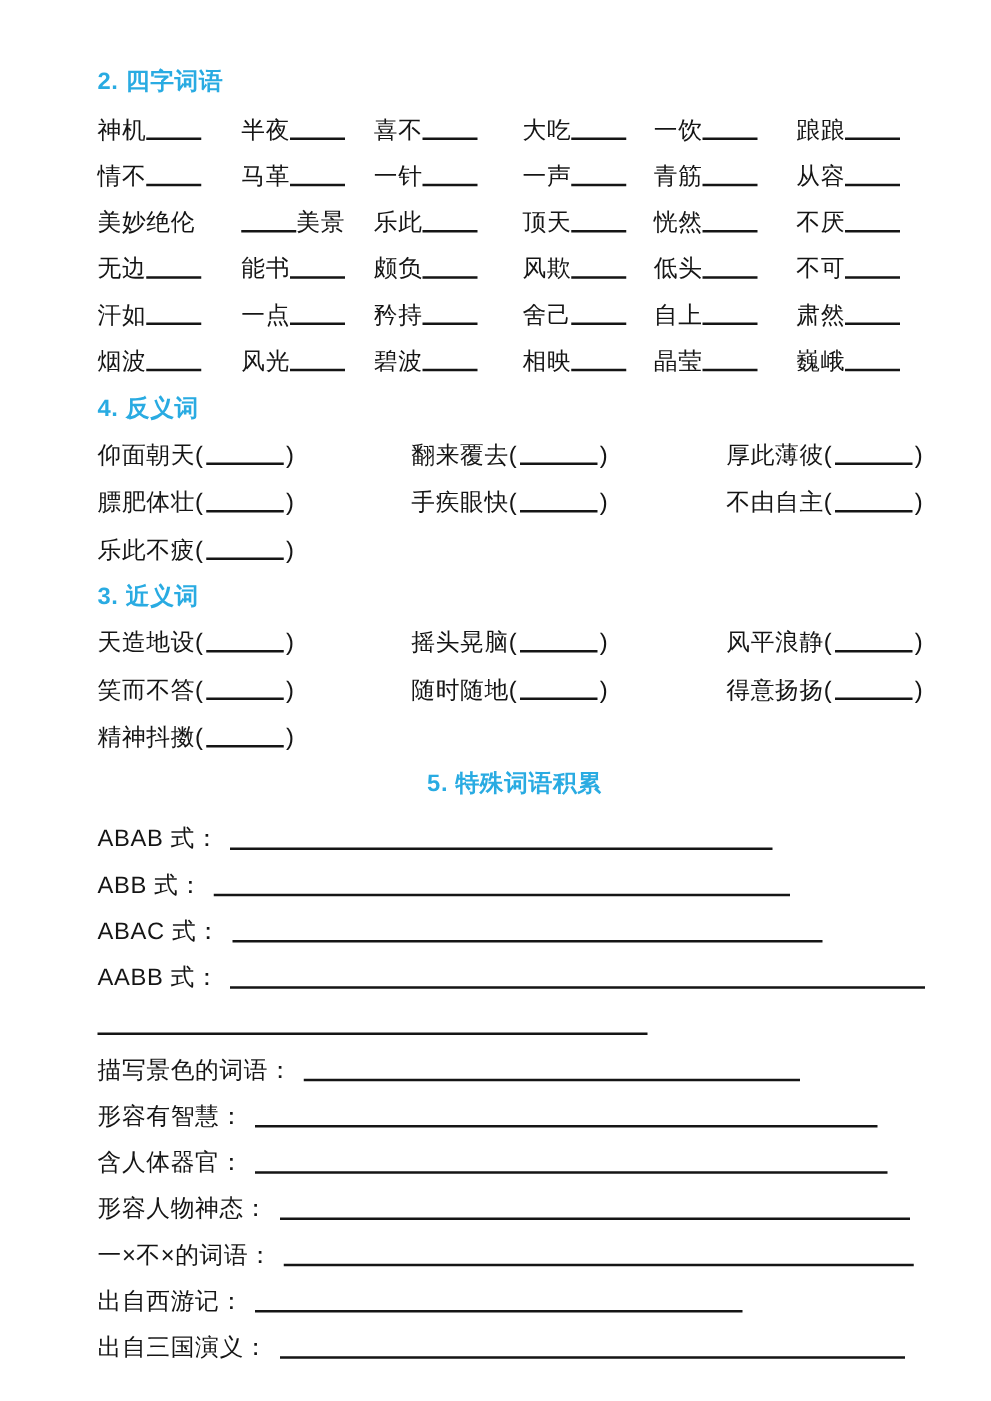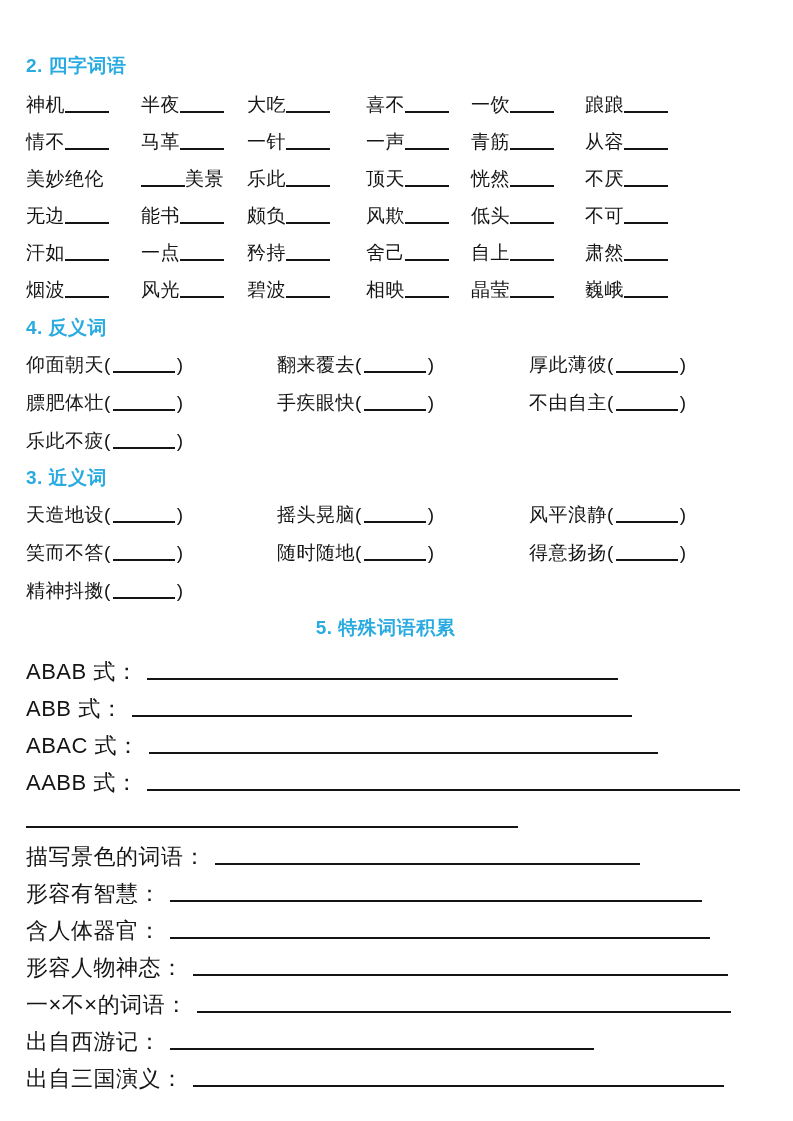--- a/index.html
+++ b/index.html
@@ -1,21 +1,21 @@
 <!DOCTYPE html>
 <html><head>
 <meta charset="utf-8">
 <style>
   html,body{margin:0;padding:0;}
   body{
     width:793px;height:1121px;background:#ffffff;
     font-family:"Liberation Sans","DejaVu Sans",sans-serif;
     color:#151515;overflow:hidden;
   }
-  .page{box-sizing:border-box;width:793px;height:1121px;padding:54px 48px 0 26px;}
+  .page{box-sizing:border-box;width:793px;height:1121px;padding:54px 48px 0 78px;}
   .sec-title{
     font-size:19px;font-weight:700;color:#29abe2;
     height:24px;line-height:24px;letter-spacing:.5px;
   }
   .t2{margin-top:0;}
   .t4{margin-top:8px;}
   .t3{margin-top:6px;}
   .t5{margin-top:6px;text-align:center;}
   
   .wgrid{
@@ -31,35 +31,35 @@
   .pgrid{display:grid;grid-template-columns:251px 252px 1fr;margin-top:6px;}
   .pc{height:38px;line-height:38px;font-size:19px;white-space:nowrap;letter-spacing:.5px;}
   .pr{font-size:19px;}
   .pbl{
     display:inline-block;width:62px;height:13px;
     border-bottom:2px solid #151515;transform:translateY(2px);margin:0 2px;
   }
   
   .form{margin-top:8px;}
   .fr{display:flex;align-items:flex-end;height:37px;}
-  .fl{font-size:22px;line-height:26px;white-space:nowrap;letter-spacing:.5px;text-align:center;}
+  .fl{font-size:19px;line-height:26px;white-space:nowrap;letter-spacing:.5px;text-align:center;}
   .ln{flex:1;height:0;border-bottom:2px solid #151515;margin:0 0 5px 9px;}
   .fr.cont .ln{margin-left:0;}
 </style>
 </head>
 <body>
 
 <div class="page">
 
   <div class="sec-title t2">2. 四字词语</div>
   <div class="wgrid">
     <div class="wc"><span>神机</span><span class="bl"></span></div>
     <div class="wc"><span>半夜</span><span class="bl"></span></div>
+    <div class="wc"><span>喜不</span><span class="bl"></span></div>
     <div class="wc"><span>大吃</span><span class="bl"></span></div>
-    <div class="wc"><span>喜不</span><span class="bl"></span></div>
     <div class="wc"><span>一饮</span><span class="bl"></span></div>
     <div class="wc"><span>踉踉</span><span class="bl"></span></div>
 
     <div class="wc"><span>情不</span><span class="bl"></span></div>
     <div class="wc"><span>马革</span><span class="bl"></span></div>
     <div class="wc"><span>一针</span><span class="bl"></span></div>
     <div class="wc"><span>一声</span><span class="bl"></span></div>
     <div class="wc"><span>青筋</span><span class="bl"></span></div>
     <div class="wc"><span>从容</span><span class="bl"></span></div>
 

